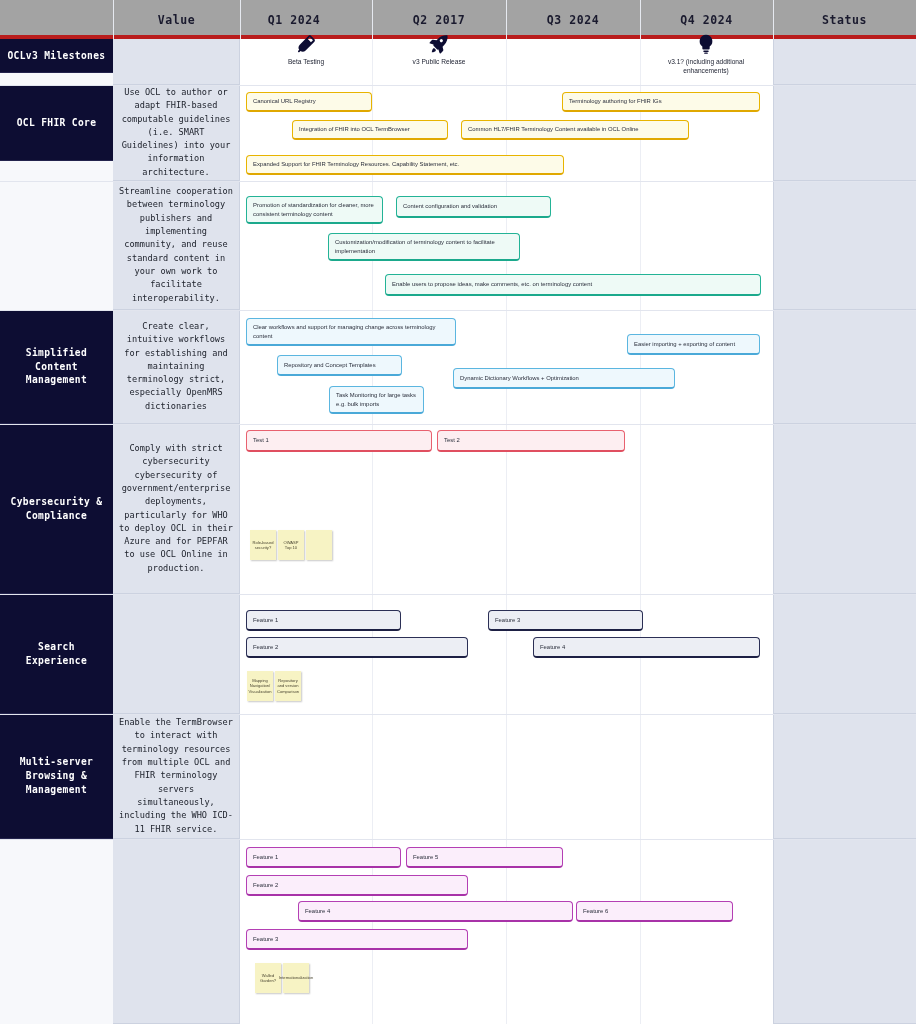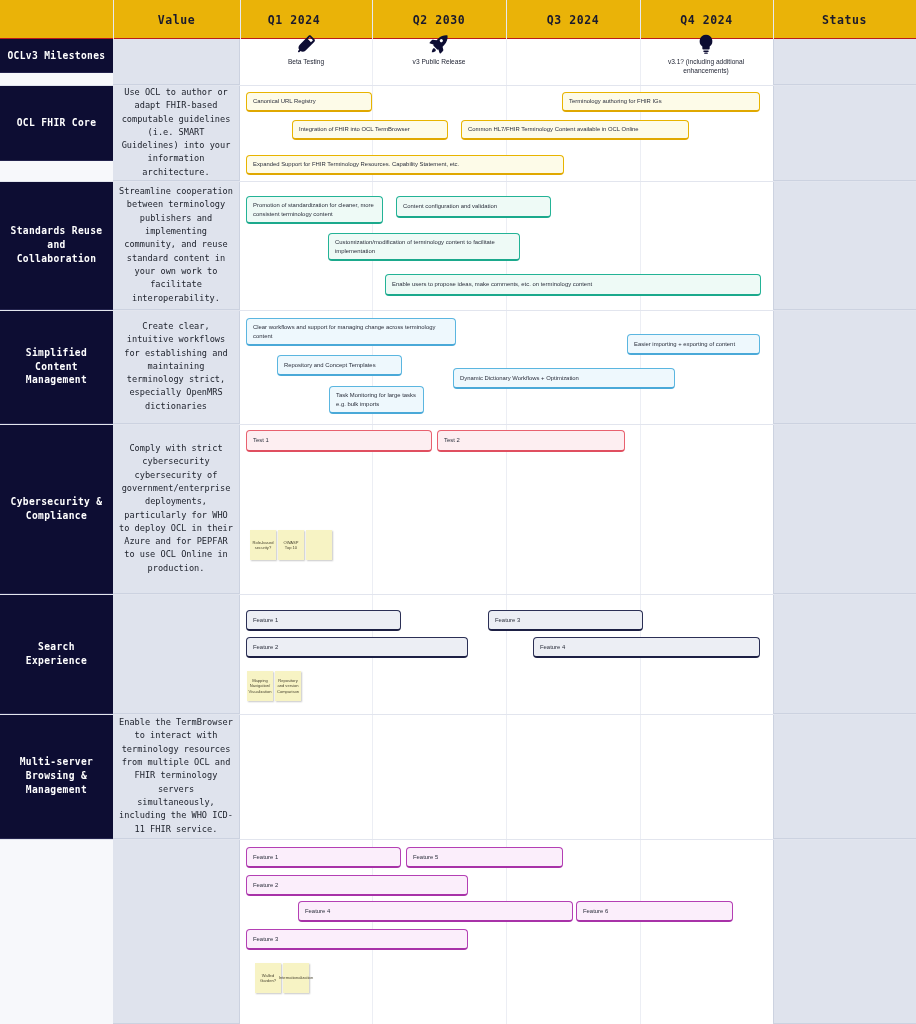--- a/index.html
+++ b/index.html
@@ -6,21 +6,21 @@
   html,body{margin:0;padding:0;}
   body{
     width:916px;height:1024px;
     background:#f7f8fb;
     font-family:"DejaVu Sans Mono","Liberation Mono",monospace;
     overflow:hidden;
   }
   #board{position:relative;width:916px;height:1024px;}
 
   
-  .hdr{position:absolute;top:0;left:0;width:916px;height:39px;background:#eab308;border-bottom:1px solid #b91c1c;box-sizing:border-box;}
+  .hdr{position:absolute;top:0;left:0;width:916px;height:39px;background:#a3a3a3;border-bottom:4px solid #b91c1c;box-sizing:border-box;}
   .hcell{position:absolute;top:0;height:39px;display:flex;align-items:center;justify-content:center;
          font-size:11.5px;letter-spacing:.6px;color:#1a1a2e;font-weight:700;}
   .hdiv{position:absolute;top:0;width:1px;height:39px;background:#e6e9f0;}
 
   
   .rowline{position:absolute;left:0;width:916px;height:1px;background:#e2e5ee;}
   .collineFull{position:absolute;top:39px;width:1px;background:#eceef4;}
 
   .lbl{position:absolute;left:0;width:113px;background:#0d0d33;color:#ffffff;
        display:flex;align-items:center;justify-content:center;text-align:center;
@@ -61,21 +61,21 @@
 </style>
 </head>
 <body>
 
 <div id="board">
 
   <div class="hdr">
     <div class="hcell" style="left:0;width:113px;"></div>
     <div class="hcell" style="left:113px;width:127px;">Value</div>
     <div class="hcell" style="left:228px;width:132px;">Q1 2024</div>
-    <div class="hcell" style="left:372px;width:134px;">Q2 2030</div>
+    <div class="hcell" style="left:372px;width:134px;">Q2 2017</div>
     <div class="hcell" style="left:506px;width:134px;">Q3 2024</div>
     <div class="hcell" style="left:640px;width:133px;">Q4 2024</div>
     <div class="hcell" style="left:773px;width:143px;">Status</div>
 
     <div class="hdiv" style="left:113px;"></div>
     <div class="hdiv" style="left:240px;"></div>
     <div class="hdiv" style="left:372px;"></div>
     <div class="hdiv" style="left:506px;"></div>
     <div class="hdiv" style="left:640px;"></div>
     <div class="hdiv" style="left:773px;"></div>
@@ -95,21 +95,20 @@
   <div class="collineFull" style="left:640px;height:985px;"></div>
 
   <div class="lbl" style="top:39px;height:34px;">OCLv3 Milestones</div>
   <div class="val" style="top:39px;height:46px;"></div>
   <div class="status" style="top:39px;height:46px;"></div>
 
   <div class="lbl" style="top:85px;height:76px;">OCL FHIR Core</div>
   <div class="val" style="top:85px;height:96px;">Use OCL to author or adapt FHIR-based computable guidelines (i.e. SMART Guidelines) into your information architecture.</div>
   <div class="status" style="top:85px;height:96px;"></div>
 
-  <div class="lbl" style="top:181px;height:129px;">Standards Reuse and Collaboration</div>
   <div class="val" style="top:181px;height:129px;">Streamline cooperation between terminology publishers and implementing community, and reuse standard content in your own work to facilitate interoperability.</div>
   <div class="status" style="top:181px;height:129px;"></div>
 
   <div class="lbl" style="top:310px;height:114px;">Simplified Content Management</div>
   <div class="val" style="top:310px;height:114px;">Create clear, intuitive workflows for establishing and maintaining terminology strict, especially OpenMRS dictionaries</div>
   <div class="status" style="top:310px;height:114px;"></div>
 
   <div class="lbl" style="top:424px;height:170px;">Cybersecurity &amp; Compliance</div>
   <div class="val" style="top:424px;height:170px;">Comply with strict cybersecurity cybersecurity of government/enterprise deployments, particularly for WHO to deploy OCL in their Azure and for PEPFAR to use OCL Online in production.</div>
   <div class="status" style="top:424px;height:170px;"></div>

